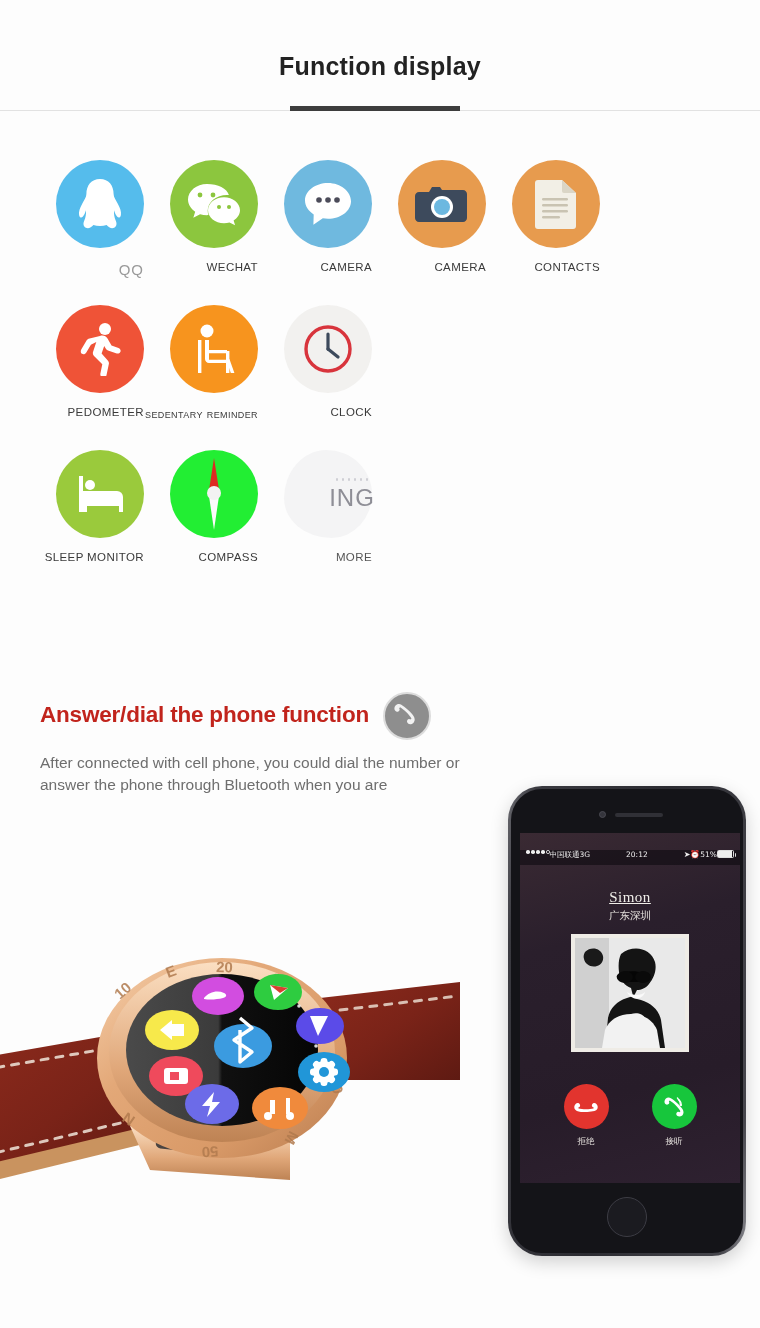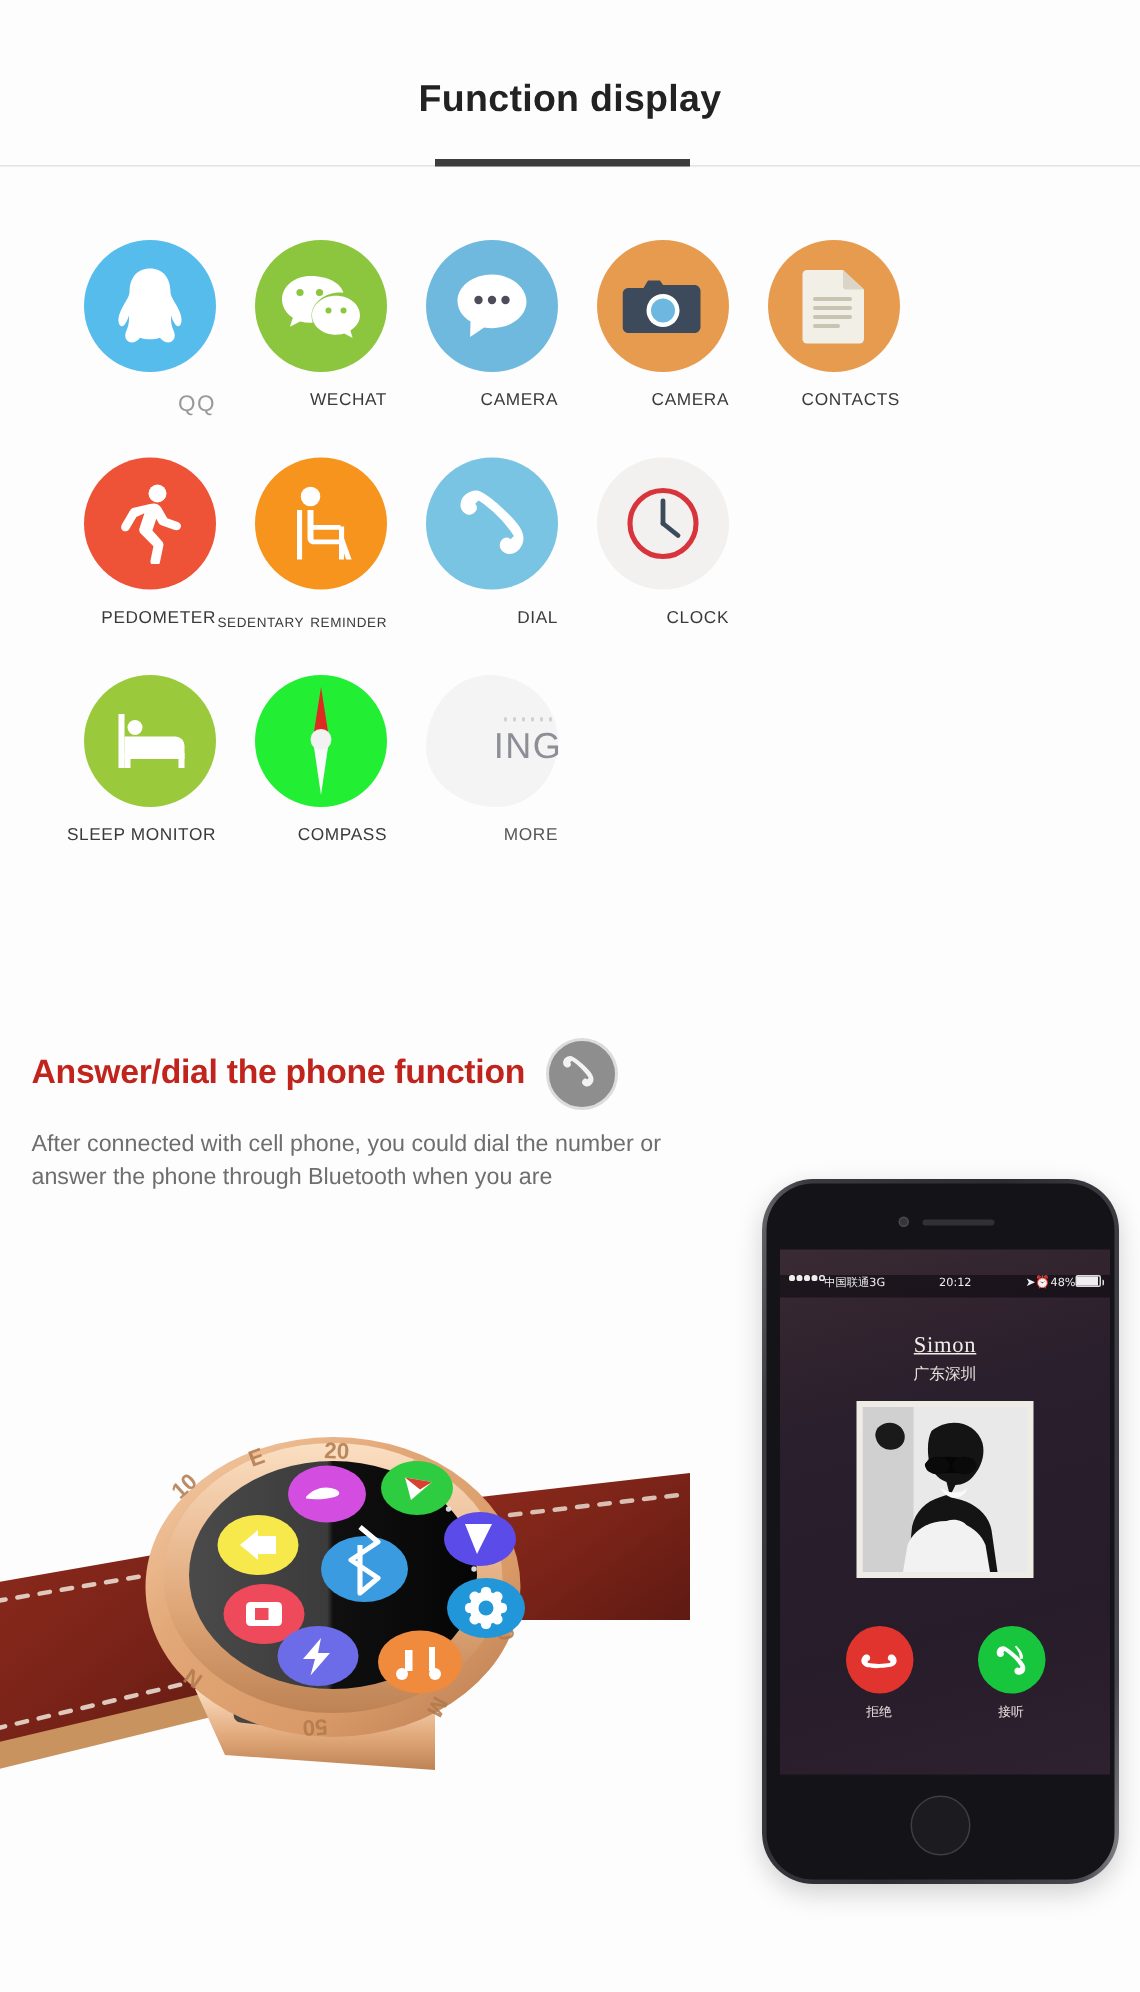--- a/index.html
+++ b/index.html
@@ -38,21 +38,21 @@
   .circle svg { display: block; }
   .lbl {
     margin-top: 13px; font-size: 11.5px; color: #3a3a3a;
     letter-spacing: .4px; white-space: nowrap; text-align: center;
   }
   .lbl.qq { color: #9a9a9a; font-size: 15px; letter-spacing: 1px; font-weight: 300; }
   .lbl.small-caps { font-variant: small-caps; font-size: 13px; text-transform: lowercase; }
   .lbl.more { color: #555; }
 
   
-  .feature { position: absolute; top: 690px; left: 21px; width: 470px; }
+  .feature { position: absolute; top: 690px; left: 40px; width: 470px; }
   .feature-head { display: flex; align-items: center; }
   .feature-title {
     font-size: 22.5px; font-weight: bold; color: #c1241c; letter-spacing: -.2px;
   }
   .phone-badge {
     width: 48px; height: 48px; border-radius: 50%;
     background: #8e8e8e; margin-left: 14px; margin-top: 2px;
     border: 2px solid #dcdcdc;
     display: flex; align-items: center; justify-content: center;
   }
@@ -214,28 +214,20 @@
             <circle cx="17" cy="8" r="6.5" fill="#fff"></circle>
             <path fill="#fff" d="M10 17h9v10h18v3.2H19v6.5h18v3.2H19c-2.2 0-4-1.8-4-4V17z"></path>
             <rect x="8" y="17" width="3.4" height="33" fill="#fff"></rect>
             <rect x="36" y="28" width="3.4" height="22" fill="#fff"></rect>
             <path fill="#fff" d="M36 36h3.4l5 14h-3.6z"></path>
           </svg>
         </div>
         <div class="lbl small-caps">Sedentary reminder</div>
       </div>
 
-      <div class="cell">
-        <div class="circle" style="background:#79C3E3">
-          <svg width="50" height="50" viewBox="0 0 50 50">
-            <path fill="#fff" d="M14.5 3C9 3 4 7.3 4 12.6c0 2.8 1.6 5.1 4 6.2 2.4 1 5-.2 6.4-2.3 1-1.6.6-3.4-.6-4.6l2.2-2.2c3.6 2.2 8.8 6.4 13 10.6 4.2 4.2 8.4 9.4 10.6 13l-2.2 2.2c-1.2-1.2-3-1.6-4.6-.6-2.1 1.4-3.3 4-2.3 6.4 1.1 2.4 3.4 4 6.2 4C41.7 45.3 46 40.3 46 34.8c0-4.6-3.2-9.4-9.8-16S19.1 3 14.5 3z"></path>
-          </svg>
-        </div>
-        <div class="lbl">DIAL</div>
-      </div>
 
 
 
       <div class="cell">
         <div class="circle" style="background:#F2F1EF">
           <svg width="56" height="56" viewBox="0 0 56 56">
             <circle cx="28" cy="28" r="22" fill="none" stroke="#D8343C" stroke-width="3.4"></circle>
             <g stroke="#3D4A5C" stroke-width="3.2" stroke-linecap="round">
               <line x1="28" y1="28" x2="28" y2="13"></line>
               <line x1="28" y1="28" x2="38" y2="36"></line>
@@ -441,21 +433,21 @@
               <i></i>
               <i class="hollow"></i>
           </span>
           <span>中国联通</span>
           <span>3G</span>
           <span class="sb-spacer"></span>
           <span>20:12</span>
           <span class="sb-spacer"></span>
           <span style="font-size:8px;">➤</span>
           <span style="font-size:8px;">⏰</span>
-          <span>48%</span>
+          <span>51%</span>
           <span class="batt">
               <i></i>
             </span>
         </div>
 
         <div>
           <div class="caller-name">Simon</div>
           <div class="caller-loc">广东深圳</div>
 
           <div class="caller-photo">

